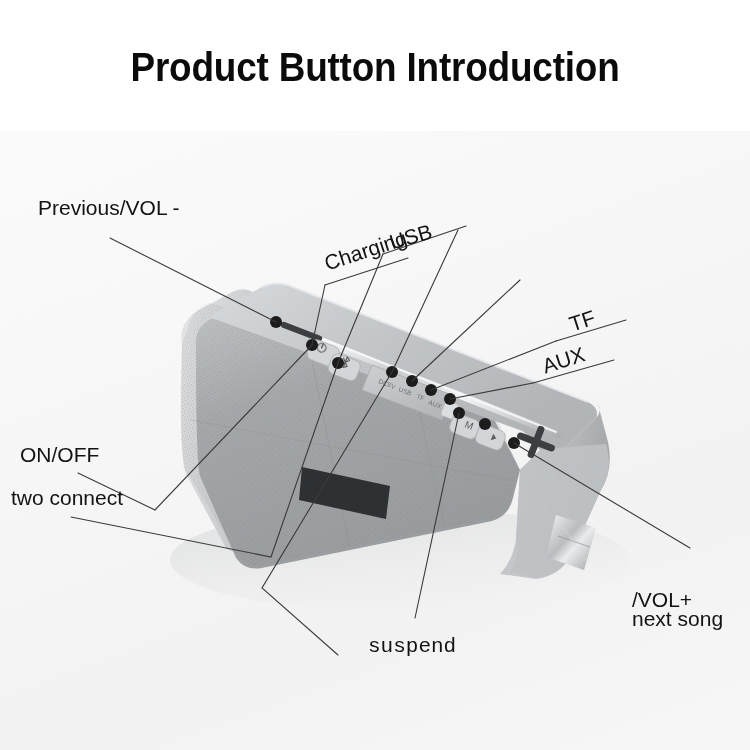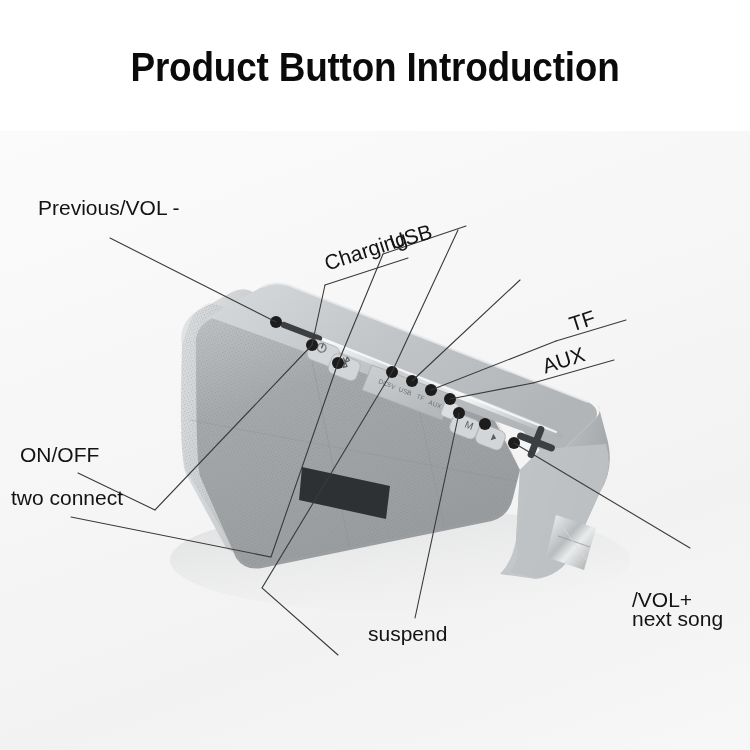--- a/index.html
+++ b/index.html
@@ -46,21 +46,21 @@
   }
 
   #lbl-previous{left:38px;  top:196px;}
   #lbl-charging{left:325px; top:252px; transform:rotate(-18deg); transform-origin:0 50%;}
   #lbl-usb     {left:390px; top:231px; transform:rotate(-16deg); transform-origin:0 50%;}
   #lbl-tf      {left:570px; top:313px; transform:rotate(-18deg); transform-origin:0 50%;}
   #lbl-aux     {left:543px; top:355px; transform:rotate(-18deg); transform-origin:0 50%;}
   #lbl-onoff   {left:20px;  top:443px;}
   #lbl-twocon  {left:11px;   top:486px;}
   #lbl-switch  {left:247px; top:658px;}
-  #lbl-suspend {left:368px; top:622px;}
+  #lbl-suspend {left:368px; top:635px;font-family:Liberation Mono, monospace;}
   #lbl-next    {left:632px; top:579px;margin-top:28px;}
   #lbl-volplus {left:632px; top:588px;}
 
   svg{display:block;}
 </style>
 </head>
 <body>
 
 <div id="stage">
 

